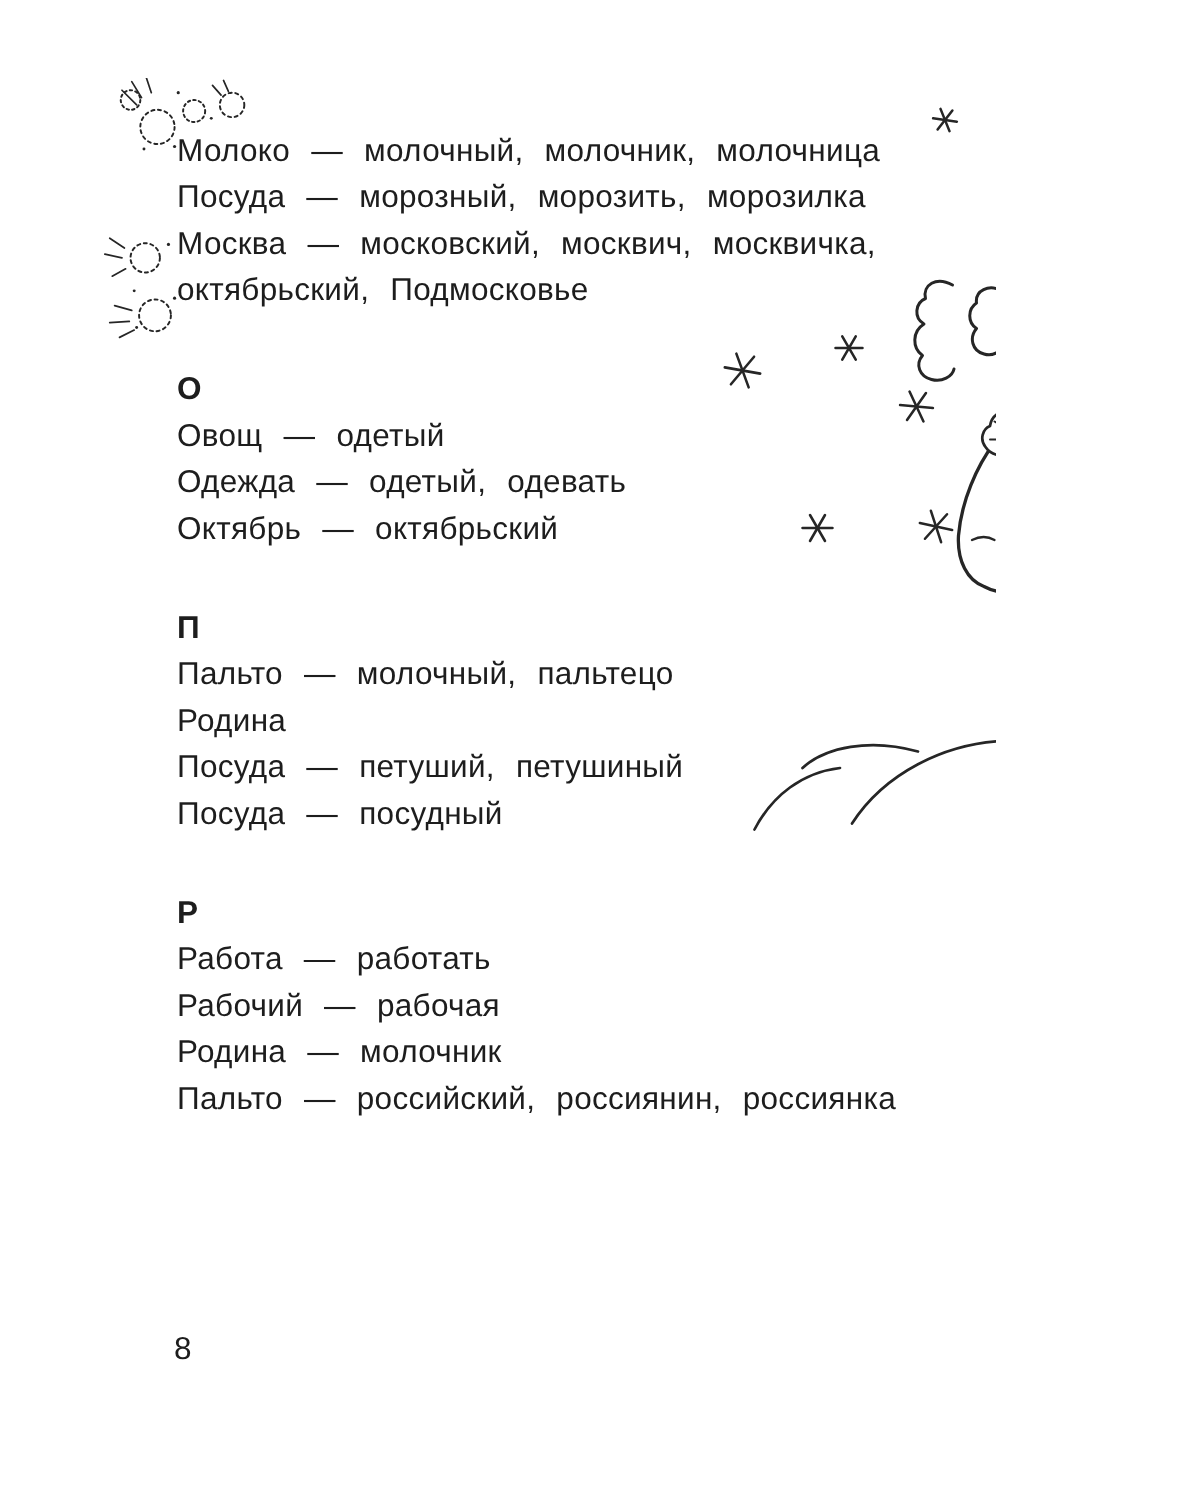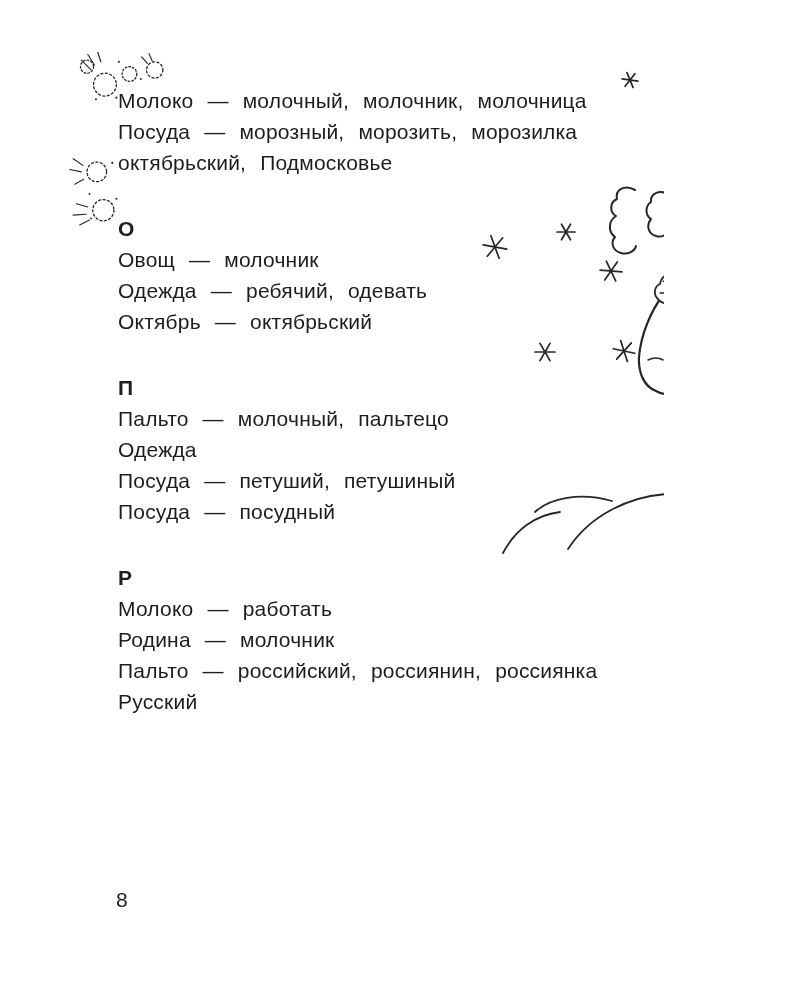--- a/index.html
+++ b/index.html
@@ -288,61 +288,62 @@
 
   <main class="text-column">
       <section class="section">
         <div class="entry">
           <div class="line">Молоко — молочный, молочник, молочница</div>
         </div>
         <div class="entry">
           <div class="line">Посуда — морозный, морозить, морозилка</div>
         </div>
         <div class="entry">
+          <div class="line">Москва — московский, москвич, москвичка,</div>
           <div class="line">октябрьский, Подмосковье</div>
         </div>
       </section>
       <section class="section">
         <div class="heading">О</div>
         <div class="entry">
-          <div class="line">Овощ — молочник</div>
-        </div>
-        <div class="entry">
-          <div class="line">Одежда — ребячий, одевать</div>
+          <div class="line">Овощ — одетый</div>
+        </div>
+        <div class="entry">
+          <div class="line">Одежда — одетый, одевать</div>
         </div>
         <div class="entry">
           <div class="line">Октябрь — октябрьский</div>
         </div>
       </section>
       <section class="section">
         <div class="heading">П</div>
         <div class="entry">
           <div class="line">Пальто — молочный, пальтецо</div>
         </div>
         <div class="entry">
-          <div class="line">Одежда</div>
+          <div class="line">Родина</div>
         </div>
         <div class="entry">
           <div class="line">Посуда — петуший, петушиный</div>
         </div>
         <div class="entry">
           <div class="line">Посуда — посудный</div>
         </div>
       </section>
       <section class="section">
         <div class="heading">Р</div>
         <div class="entry">
-          <div class="line">Молоко — работать</div>
+          <div class="line">Работа — работать</div>
+        </div>
+        <div class="entry">
+          <div class="line">Рабочий — рабочая</div>
         </div>
         <div class="entry">
           <div class="line">Родина — молочник</div>
         </div>
         <div class="entry">
           <div class="line">Пальто — российский, россиянин, россиянка</div>
-        </div>
-        <div class="entry">
-          <div class="line">Русский</div>
         </div>
       </section>
     </main>
 
   <div class="page-number">8</div>
 </div>
 
 </body></html>

